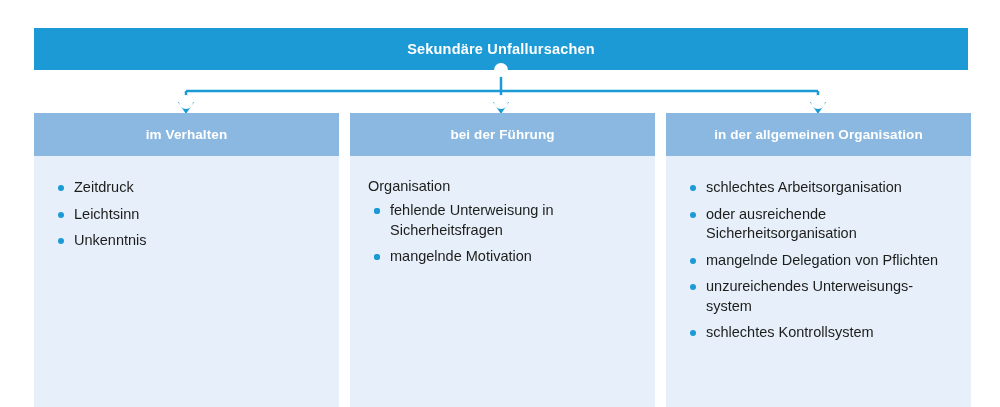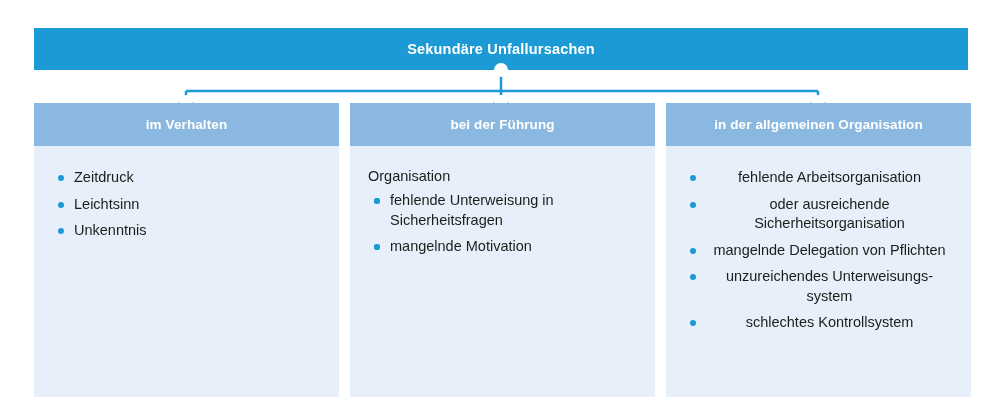--- a/index.html
+++ b/index.html
@@ -35,26 +35,26 @@
   .connectors {
     position: absolute;
     left: 0;
     top: 0;
     width: 1000px;
     height: 407px;
     pointer-events: none;
   }
   .column {
     position: absolute;
-    top: 103px;
+    top: 113px;
     width: 305px;
   }
   .col-1 { left: 34px; }
   .col-2 { left: 350px; }
-  .col-3 { left: 666px; text-align: center; }
+  .col-3 { left: 666px; }
 
   .col-header {
     height: 43px;
     background: #8bb8e0;
     color: #ffffff;
     display: flex;
     align-items: center;
     justify-content: center;
     font-size: 13.5px;
     font-weight: bold;
@@ -154,21 +154,21 @@
       </ul>
     </div>
   </div>
 
   <div class="column col-3">
     <div class="col-header">
       <span>in der allgemeinen Organisation</span>
     </div>
     <div class="col-body">
       <ul class="items">
-        <li><span class="bullet"></span><span>fehlende Arbeitsorganisation</span></li>
+        <li><span class="bullet"></span><span>schlechtes Arbeitsorganisation</span></li>
         <li><span class="bullet"></span><span>oder ausreichende Sicherheitsorganisation</span></li>
         <li><span class="bullet"></span><span>mangelnde Delegation von Pflichten</span></li>
         <li><span class="bullet"></span><span>unzureichendes Unterweisungs-system</span></li>
         <li><span class="bullet"></span><span>schlechtes Kontrollsystem</span></li>
       </ul>
     </div>
   </div>
 
 </div>
 

